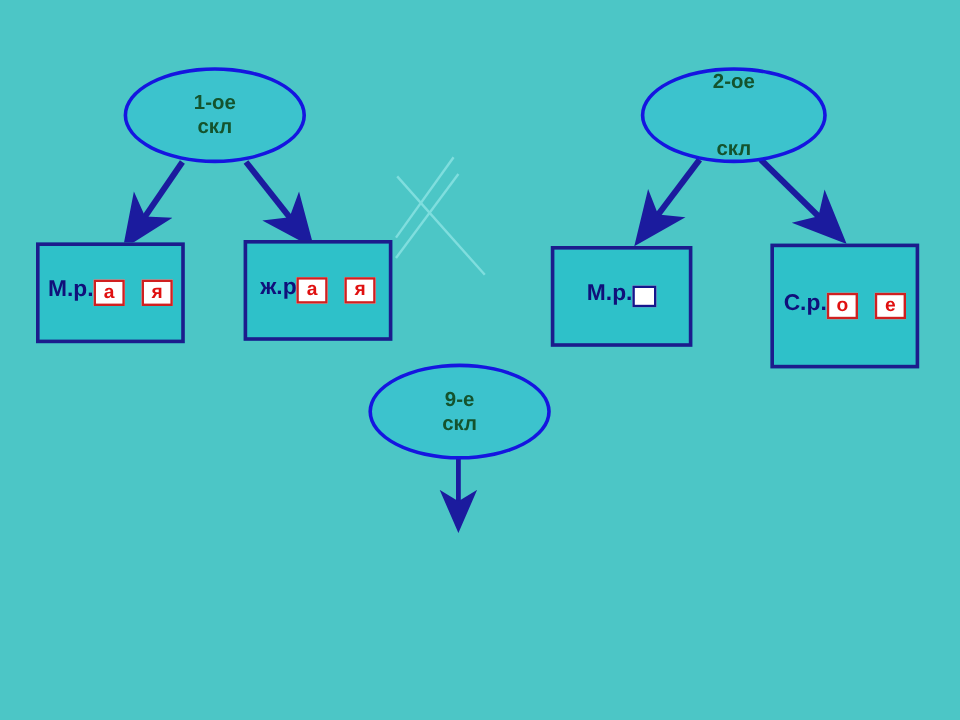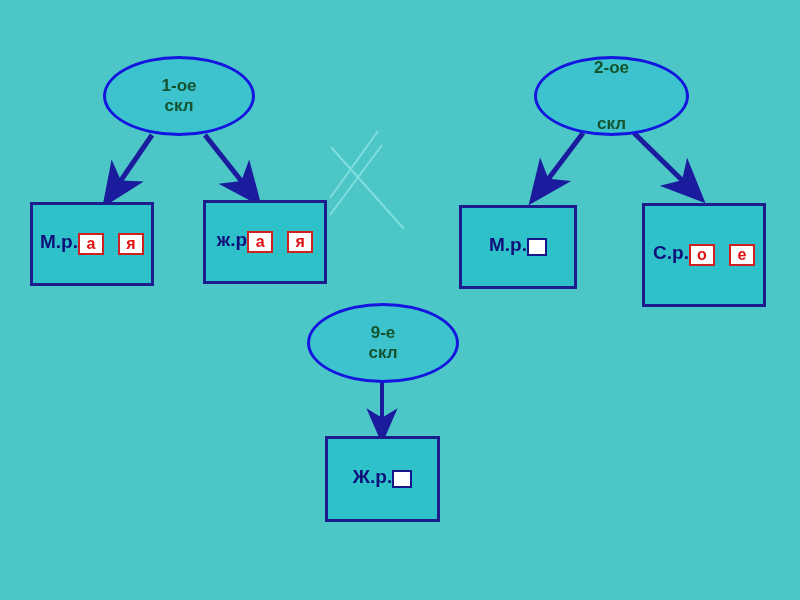--- a/index.html
+++ b/index.html
@@ -152,20 +152,14 @@
   </div>
 
   <div class="node-box" style="left:642px; top:203px; width:124px; height:104px;">
     <div class="box-label">С.р.</div>
     <div class="letters">
       <div class="letter-cell">о</div>
       <div class="letter-cell">е</div>
     </div>
   </div>
 
-  <div class="node-box" style="left:325px; top:436px; width:115px; height:86px;">
-    <div class="box-label">Ж.р.</div>
-    <div class="letters">
-      <div class="letter-cell empty"></div>
-    </div>
-  </div>
 
 </div>
 
 </body></html>

